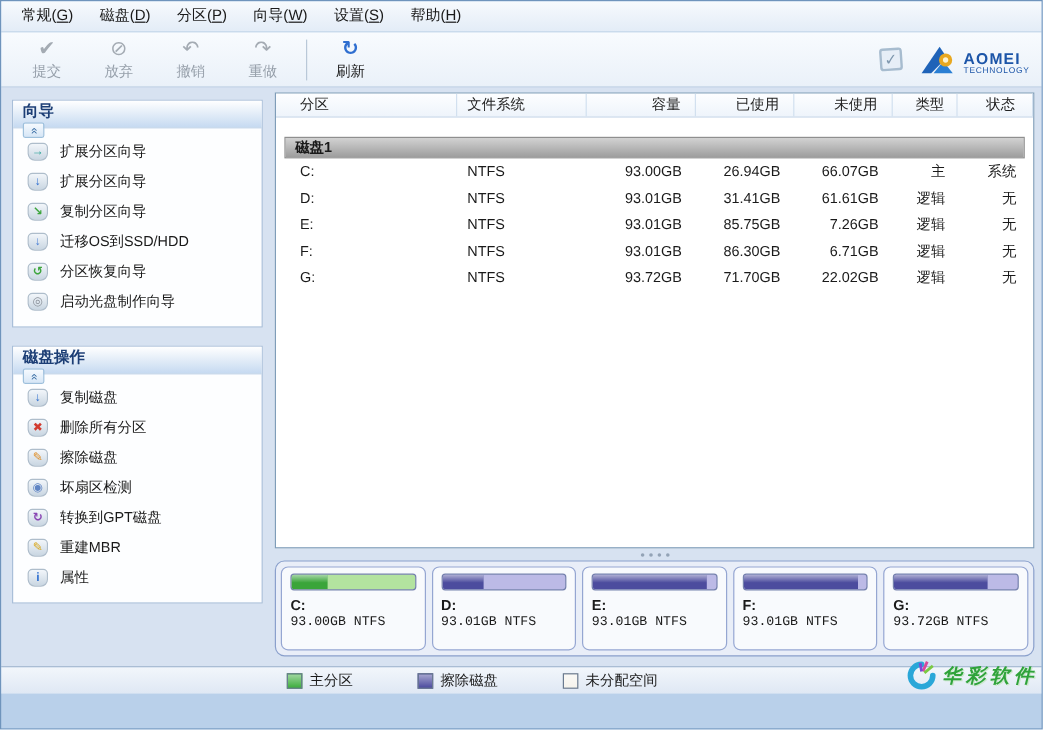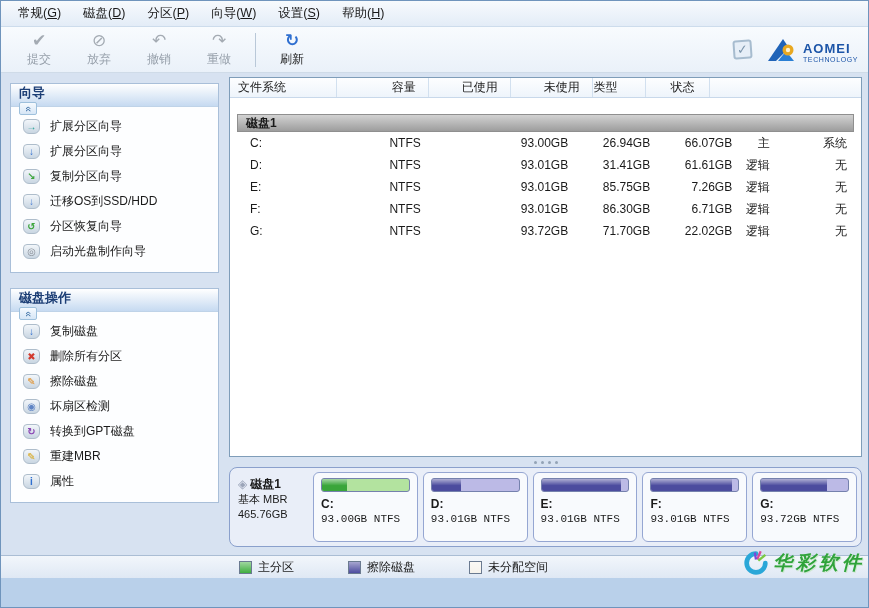--- a/index.html
+++ b/index.html
@@ -64,21 +64,21 @@
   
   .main-col { flex:1; display:flex; flex-direction:column; padding:4px 6px 0 0; }
   .table-panel { flex:1; background:#fff; border:1px solid #7f9db9; display:flex; flex-direction:column; overflow:hidden; }
   .thead { height:20px; display:flex; background:linear-gradient(#fdfeff,#eef4fb); border-bottom:1px solid #c8d8ea; }
   .th { display:flex; align-items:center; font-size:12px; color:#222; border-right:1px solid #d2e0ef; cursor:pointer; }
   .c0 { width:24%; padding-left:20px; }
   .c1 { width:17%; padding-left:8px; }
   .c2 { width:14.5%; justify-content:flex-end; padding-right:12px; }
   .c3 { width:13%; justify-content:flex-end; padding-right:12px; }
   .c4 { width:13%; justify-content:flex-end; padding-right:12px; }
-  .c5 { width:8.5%; justify-content:flex-end; padding-right:28px; }
+  .c5 { width:8.5%; justify-content:flex-end; padding-right:10px; }
   .c6 { width:10%; justify-content:flex-end; padding-right:14px; }
   .tbody { padding-top:16px; }
   .group-bar { margin:0 7px; height:18px; display:flex; align-items:center; padding-left:8px;
     background:linear-gradient(#d2d2d2,#9d9d9d); border:1px solid #8f8f8f; font-weight:bold; font-size:12px; }
   .trow { height:22px; display:flex; cursor:pointer; }
   .trow:first-of-type { margin-top:14px; }
   .td { display:flex; align-items:center; font-size:12px; }
 
   
   .splitter { height:10px; display:flex; align-items:center; justify-content:center; gap:4px; cursor:row-resize; }
@@ -98,21 +98,21 @@
   .pinfo { font-size:11px; line-height:14px;font-family:Liberation Mono, monospace; }
 
   
   .statusbar { height:23px; background:linear-gradient(#f2f6fb,#dfe8f4); border-top:1px solid #aabdd4;
     display:flex; align-items:center; padding-left:238px; position:relative; }
   .legend-item { display:flex; align-items:center; margin-right:54px; }
   .legend-sq { width:13px; height:13px; border:1px solid #6a7a90; margin-right:6px;
     background-image:linear-gradient(rgba(255,255,255,.5),rgba(255,255,255,0)); }
   .watermark { position:absolute; right:3px; bottom:1px; display:flex; align-items:center; gap:3px; }
   .wm-text { font-family:Liberation Serif, serif; font-weight:bold; font-style:italic;
-    font-size:19px; color:#2fa33a; letter-spacing:4px; text-shadow:1px 1px 0 #cde8cf; }
+    font-size:16px; color:#2fa33a; letter-spacing:4px; text-shadow:1px 1px 0 #cde8cf; }
 </style>
 </head>
 <body>
 
 <div class="window">
 
 
   <div class="menubar">
     <div class="menu-item"><span>常规(</span><u>G</u><span>)</span></div>
     <div class="menu-item"><span>磁盘(</span><u>D</u><span>)</span></div>
@@ -236,20 +236,21 @@
             <span class="side-ico" style="color: rgb(47, 111, 208);">i</span>
             <span class="side-label">属性</span>
           </div>
         </div>
       </div>
     </div>
 
     <div class="main-col">
       <div class="table-panel">
         <div class="thead">
+          <div class="th c0">分区</div>
           <div class="th c1">文件系统</div>
           <div class="th c2">容量</div>
           <div class="th c3">已使用</div>
           <div class="th c4">未使用</div>
           <div class="th c5">类型</div>
           <div class="th c6">状态</div>
         </div>
         <div class="tbody">
           <div class="group-bar">磁盘1</div>
 
@@ -303,25 +304,20 @@
 
       <div class="splitter">
           <i></i>
           <i></i>
           <i></i>
           <i></i>
         </div>
 
       <div class="disk-strip">
         <div class="disk-group">
-          <div class="disk-info">
-            <div class="dname"><span class="disk-ico">◈</span><span>磁盘1</span></div>
-            <div>基本 MBR</div>
-            <div>465.76GB</div>
-          </div>
 
           <div class="pblock">
             <div class="pbar" style="background-color: rgb(179, 227, 159);">
                 <div class="pfill" style="background-color: rgb(58, 165, 58); width: 29%;"></div>
               </div>
             <div class="pletter">C:</div>
             <div class="pinfo">93.00GB NTFS</div>
           </div>
           <div class="pblock">
             <div class="pbar" style="background-color: rgb(188, 186, 230);">

